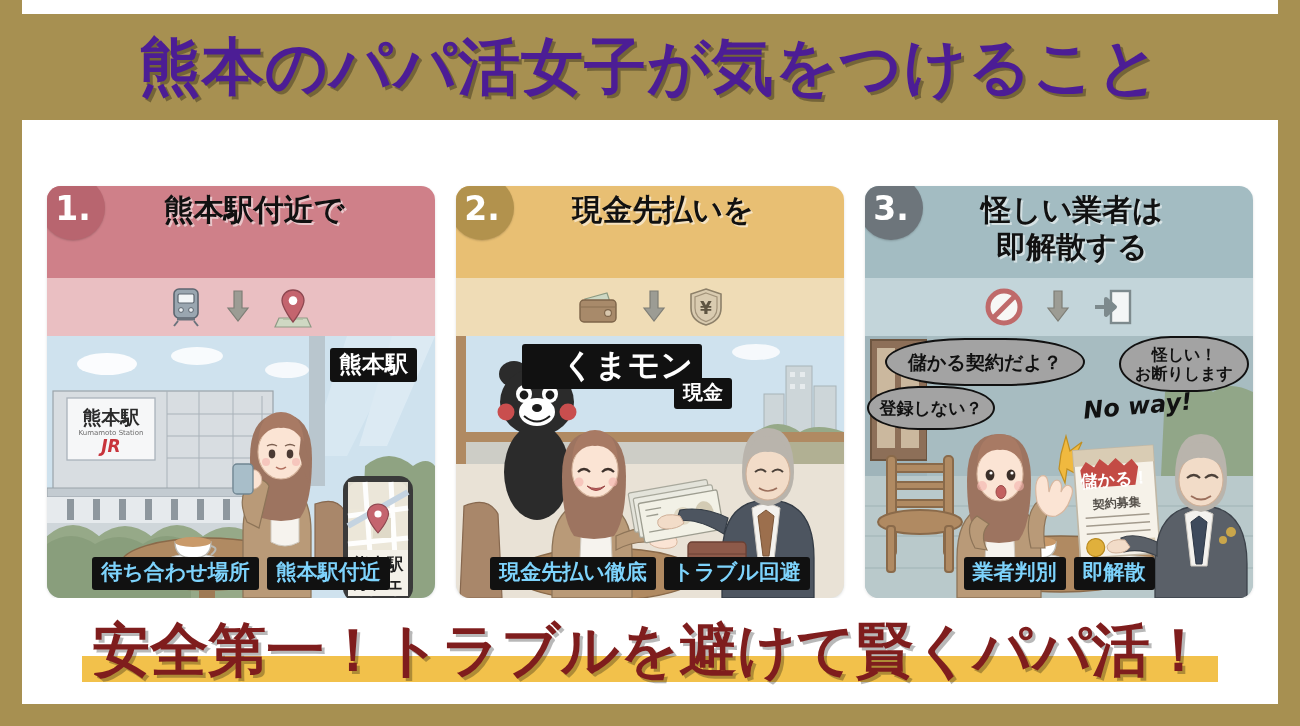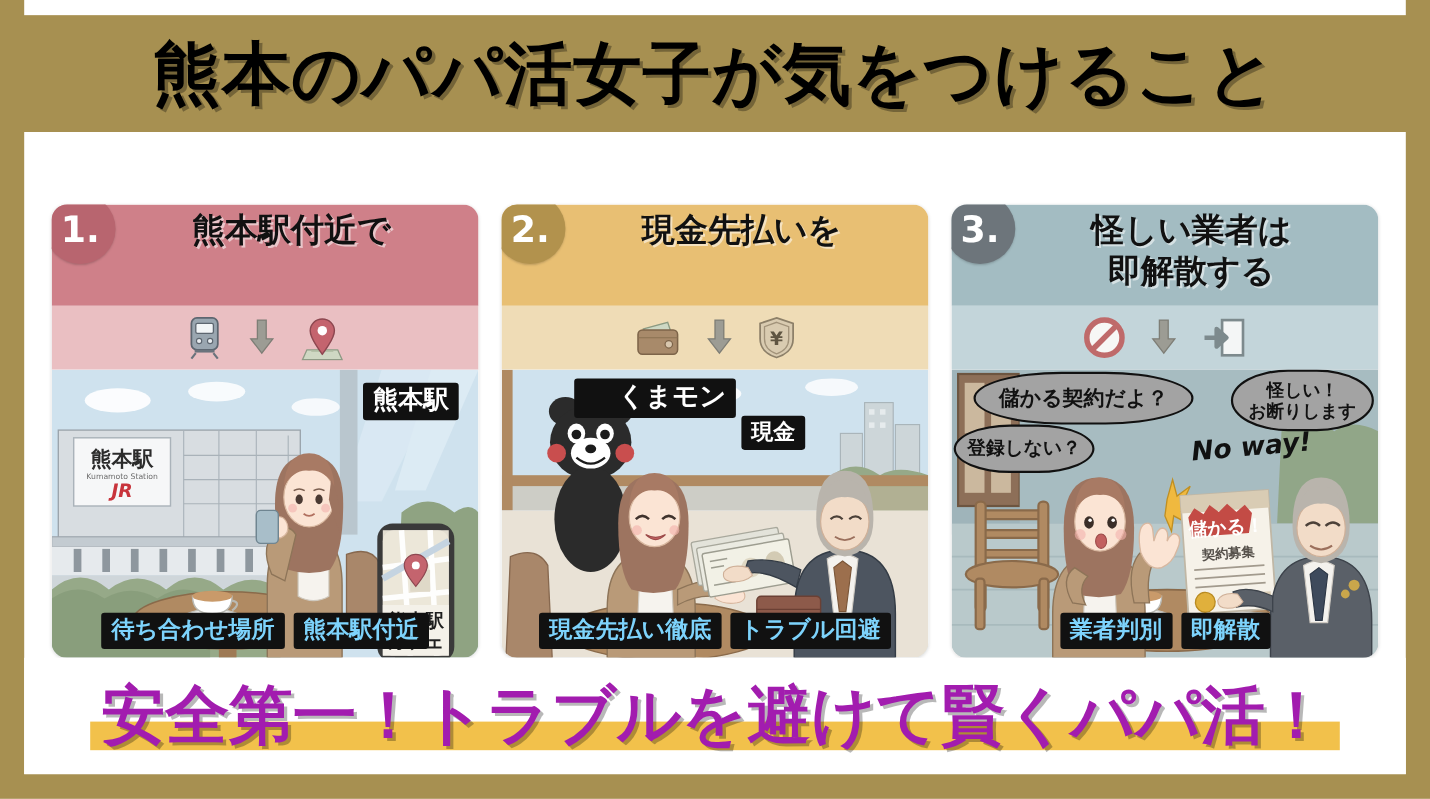--- a/index.html
+++ b/index.html
@@ -8,39 +8,39 @@
     background:#a89152;
     font-family:"DejaVu Sans","Liberation Sans",sans-serif;
   }
   .poster{position:relative;width:1300px;height:726px;background:#a79051;}
   
   .top-strip{position:absolute;left:22px;top:0;width:1256px;height:14px;background:#ffffff;}
   
   .title-band{position:absolute;left:0;top:14px;width:1300px;height:106px;background:#a79051;
     display:flex;align-items:center;justify-content:center;}
   .title-text{
-    font-size:62px;font-weight:700;color:#000000;letter-spacing:1px;
+    font-size:62px;font-weight:700;color:#4c1d95;letter-spacing:1px;
     text-shadow:3px 3px 0 rgba(0,0,0,0.30);
     white-space:nowrap;
   }
   
   .body-card{position:absolute;left:22px;top:120px;width:1256px;height:584px;background:#ffffff;}
   
   .panels{position:absolute;left:25px;top:66px;width:1206px;height:412px;
     display:flex;justify-content:space-between;}
   .panel{position:relative;width:388px;height:412px;border-radius:14px;overflow:visible;}
   .panel-inner{position:absolute;left:0;top:0;width:388px;height:412px;border-radius:14px;overflow:hidden;
      box-shadow:0 1px 3px rgba(0,0,0,0.12);}
   .hdr-top{position:absolute;left:0;top:0;width:100%;height:92px;}
   .hdr-bot{position:absolute;left:0;top:92px;width:100%;height:58px;}
   .hdr-title{
     position:absolute;left:0;top:6px;width:100%;
     text-align:center;font-size:30px;font-weight:700;color:#111;line-height:1.22;
     text-shadow:2px 2px 0 rgba(255,255,255,0.55);
-    padding-left:26px;box-sizing:border-box;margin-left:11px;
+    padding-left:26px;box-sizing:border-box;
   }
   .hdr-title span{display:block;}
   .icon-row{position:absolute;left:0;top:96px;width:100%;height:50px;
     display:flex;align-items:center;justify-content:center;gap:22px;}
   .icon-row svg{display:block;}
   .badge{
     position:absolute;left:-6px;top:-10px;width:64px;height:64px;border-radius:50%;
     display:flex;align-items:center;justify-content:center;
     color:#fff;font-size:33px;font-weight:700;z-index:6;
     box-shadow:0 1px 2px rgba(0,0,0,0.18);
@@ -59,21 +59,21 @@
   .bubble{position:absolute;background:#a3a3a3;border:2.5px solid #111;border-radius:48%/60%;
     color:#111;font-weight:700;text-align:center;line-height:1.2;z-index:4;
     display:flex;align-items:center;justify-content:center;padding:4px 8px;box-sizing:border-box;}
   .noway{position:absolute;color:#111;font-weight:700;font-style:italic;z-index:4;
     transform:rotate(-5deg);}
   
   .footer{position:absolute;left:22px;top:598px;width:1256px;height:106px;background:#fff;
     display:flex;align-items:center;justify-content:center;}
   .footer-wrap{position:relative;display:inline-block;}
   .hl-bar{position:absolute;left:-10px;bottom:8px;width:calc(100% + 20px);height:26px;background:#f2c14b;z-index:1;}
-  .footer-text{position:relative;z-index:2;font-size:58px;font-weight:700;color:#a21caf;
+  .footer-text{position:relative;z-index:2;font-size:58px;font-weight:700;color:#7f1d1d;
     text-shadow:3px 3px 0 rgba(0,0,0,0.28);white-space:nowrap;}
   .bottom-gold{position:absolute;left:0;top:704px;width:1300px;height:22px;background:#a79051;}
 </style>
 </head>
 <body>
 
 <div class="poster">
 
   <div class="top-strip"></div>
 
@@ -336,21 +336,21 @@
 
                   <path d="M268 198 q-30 -18 -48 -12 l4 -12 q24 -4 48 8 z" fill="#4d5560" stroke="#343c46" stroke-width="1.2"></path>
                   <path d="M224 180 q-16 -4 -22 4 q-2 8 8 9 q12 0 18 -6 z" fill="#f2dcc8" stroke="#cfb098" stroke-width="1"></path>
 
                   <rect x="232" y="206" width="58" height="30" rx="4" fill="#8d5a4a" stroke="#6b4034" stroke-width="1.3"></rect>
                   <path d="M232 218 h58" stroke="#6b4034" stroke-width="1"></path>
                 </g>
               </g>
             </svg>
 
-            <div class="callout" style="left:66px;top:8px;font-size:24px;padding-left:40px;">くまモン</div>
+            <div class="callout" style="left:66px;top:8px;font-size:32px;padding-left:40px;">くまモン</div>
             <div class="callout" style="left:218px;top:42px;font-size:20px;">現金</div>
           </div>
 
           <div class="tagrow">
             <div class="tag">現金先払い徹底</div>
             <div class="tag">トラブル回避</div>
           </div>
         </div>
       </div>
 

